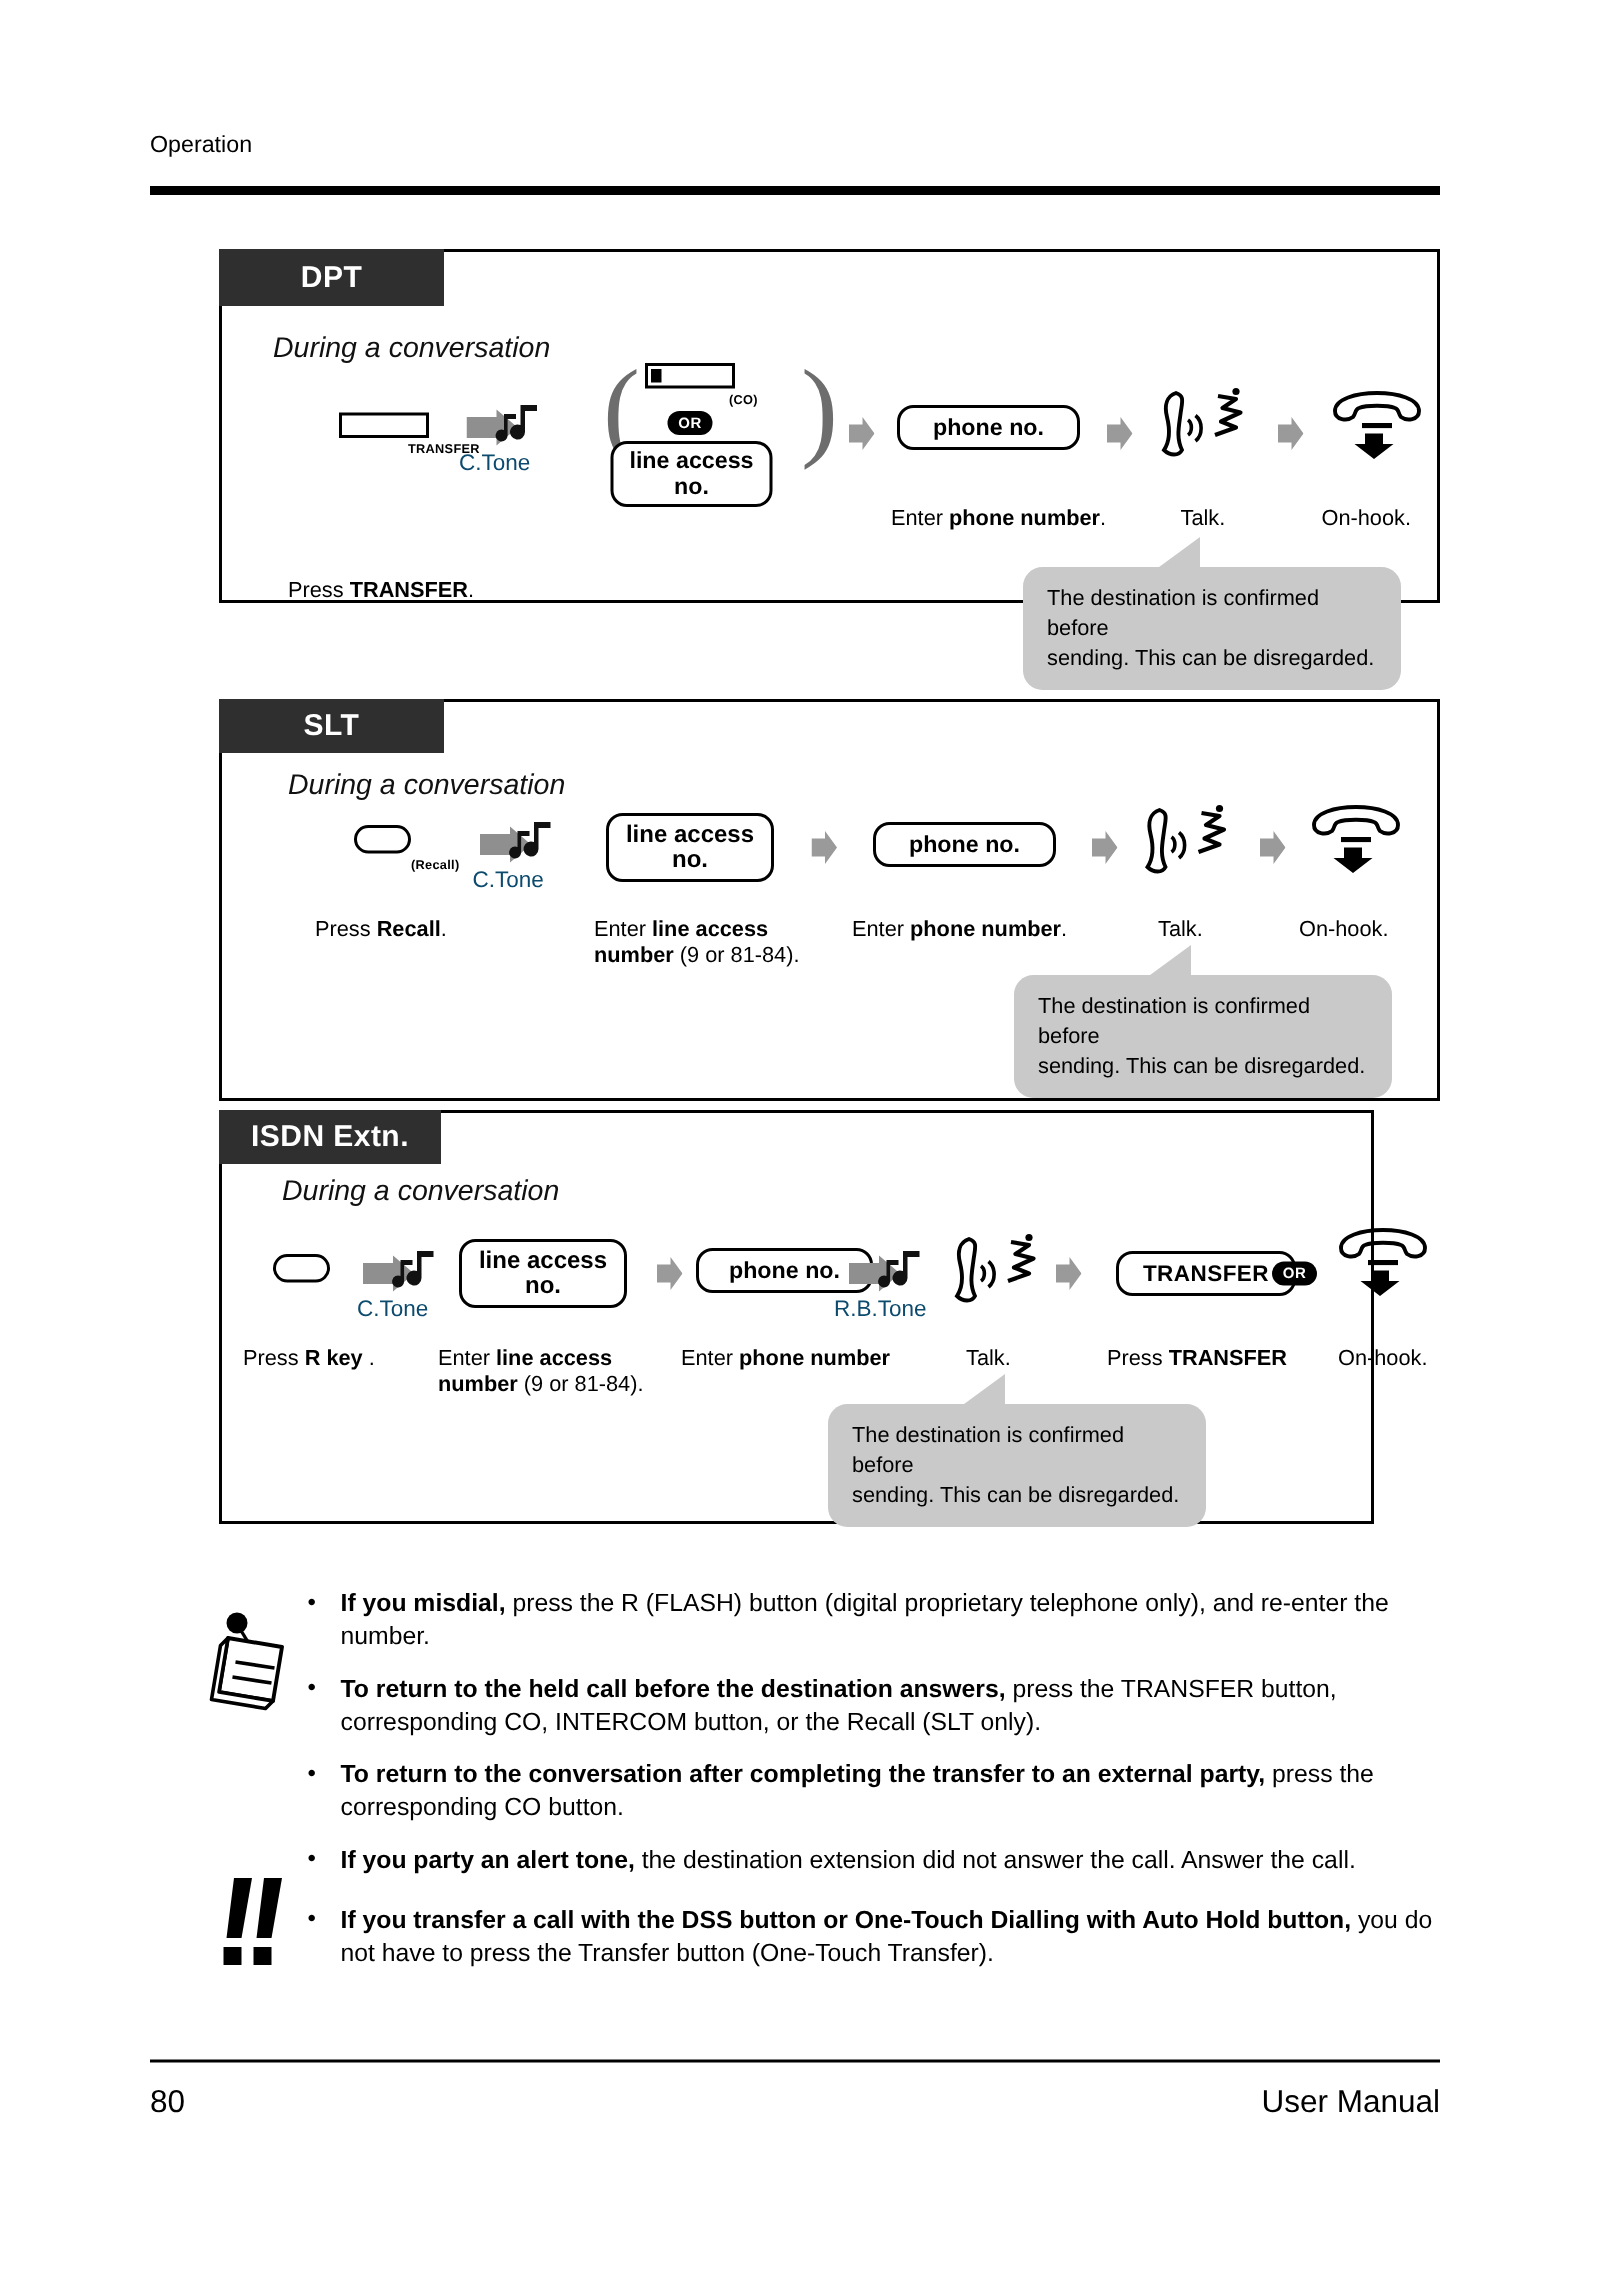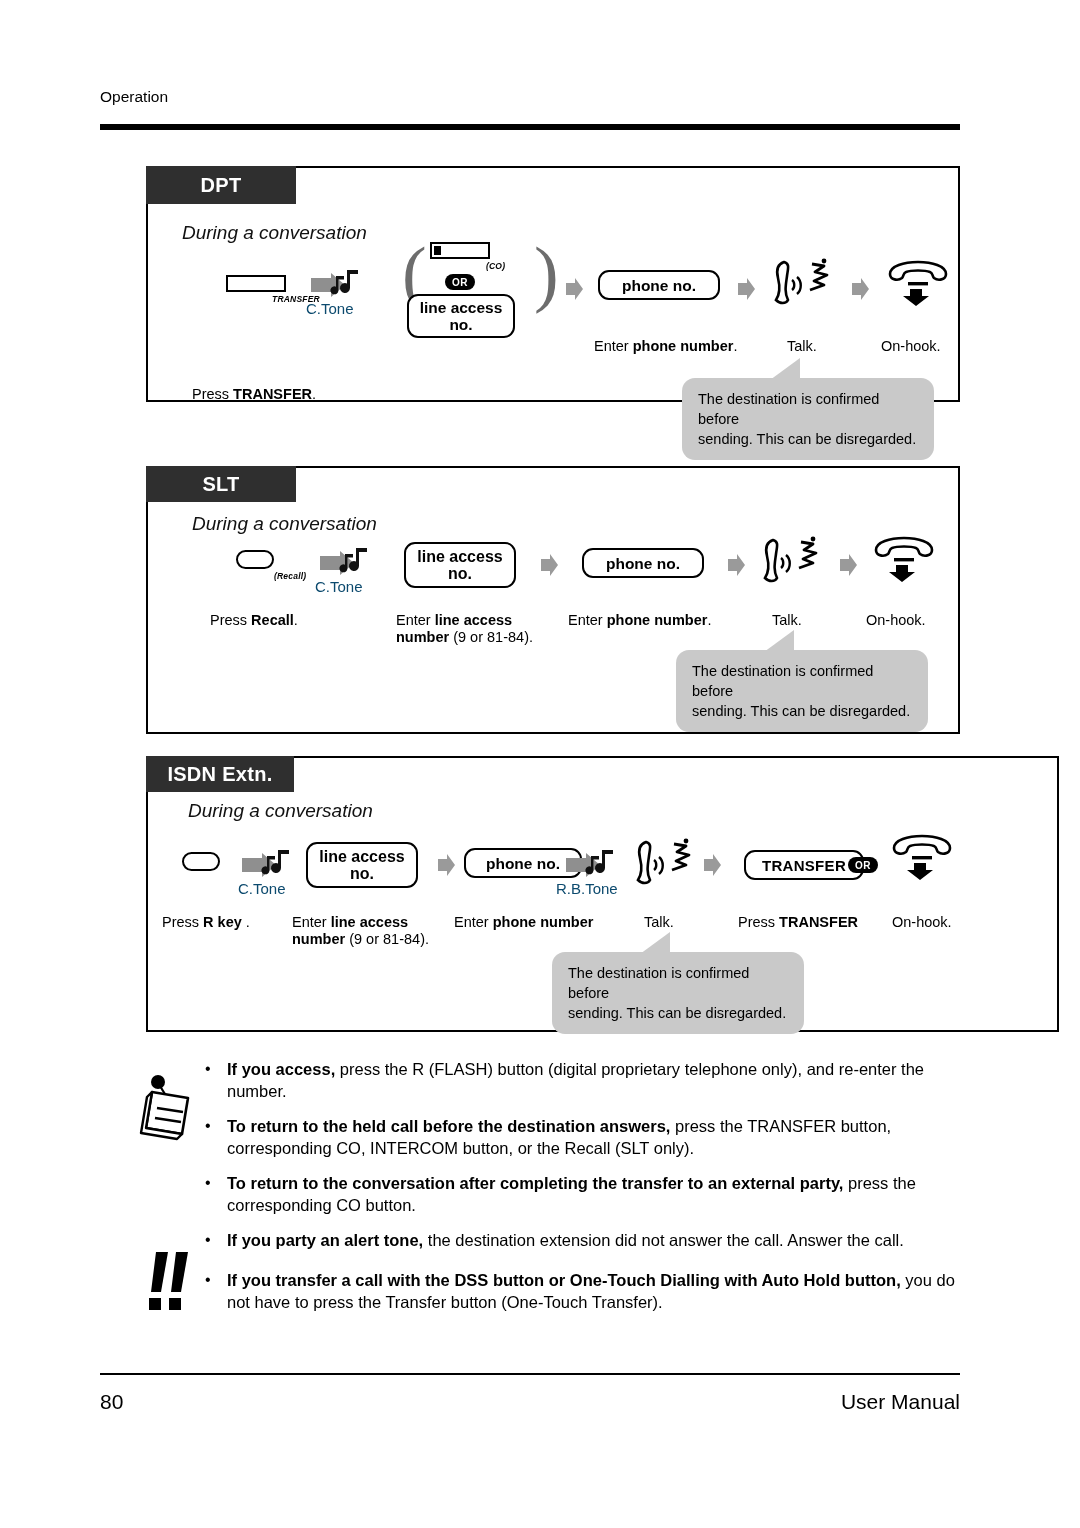--- a/index.html
+++ b/index.html
@@ -100,21 +100,20 @@
     position: absolute;
     width: 60px;
     height: 17px;
     border: 2px solid #000;
     background: #fff;
     box-sizing: border-box;
   }
   .flatkey-lbl {
     position: absolute;
     font-size: 8.5px;
-    font-style: italic;
     font-weight: bold;
     letter-spacing: .2px;
     white-space: nowrap;
     padding-left: 44px;
   }
   
   .cokey::before {
     content: "";
     position: absolute;
     left: 2px; top: 2px;
@@ -434,21 +433,21 @@
   </div>
   <div class="step-cap" style="left:718px; top:144px;">On-hook.</div>
 
   <div class="balloon" style="left:528px; top:182px; width:252px;">
     <div class="tail" style="left:72px;"></div>
     <div>The destination is confirmed before</div>
     <div>sending. This can be disregarded.</div>
   </div>
 </div>
 
-<div class="panel" style="left:146px; top:756px; width:913px; height:276px;">
+<div class="panel" style="left:146px; top:740px; width:770px; height:276px;">
   <div class="panel-tag" style="width:148px; height:36px;">ISDN Extn.</div>
   <div class="panel-subtitle" style="left:40px; top:42px;">During a conversation</div>
 
   <div class="ovalkey" style="left:34px; top:94px;"></div>
   <div class="step-cap" style="left:14px; top:156px;">
     <span>Press </span><b>R key</b><span> .</span>
   </div>
 
   <div class="tone" style="left:94px; top:92px;">
     <svg viewBox="0 0 54 30">
@@ -538,21 +537,21 @@
     <path d="M14 22 l36 6 -6 36 -36 -6 z" fill="#fff" stroke="#000" stroke-width="2.6" stroke-linejoin="round"></path>
     <path d="M9 27 l5 -5 -6 36 36 6 -5 5 -36 -6 z" fill="#fff" stroke="#000" stroke-width="2.4" stroke-linejoin="round"></path>
     <path d="M19 38 l26 4" stroke="#000" stroke-width="2.4"></path>
     <path d="M17 48 l26 4" stroke="#000" stroke-width="2.4"></path>
   </svg>
 </div>
 
 <div class="notes">
   <div class="note-item">
     <span class="note-bullet">•</span>
-    <span class="note-text"><b>If you access,</b><span> press the R (FLASH) button (digital proprietary telephone only), and re-enter the number.</span></span>
+    <span class="note-text"><b>If you misdial,</b><span> press the R (FLASH) button (digital proprietary telephone only), and re-enter the number.</span></span>
   </div>
   <div class="note-item">
     <span class="note-bullet">•</span>
     <span class="note-text"><b>To return to the held call before the destination answers,</b><span> press the TRANSFER button, corresponding CO, INTERCOM button, or the Recall (SLT only).</span></span>
   </div>
   <div class="note-item">
     <span class="note-bullet">•</span>
     <span class="note-text"><b>To return to the conversation after completing the transfer to an external party,</b><span> press the corresponding CO button.</span></span>
   </div>
   <div class="note-item">

